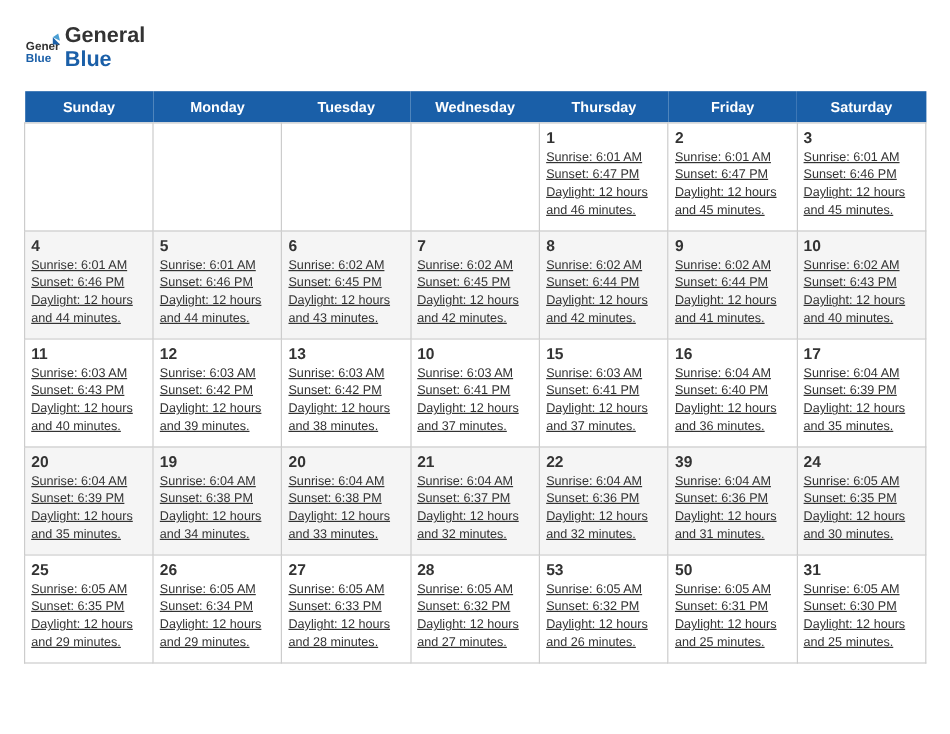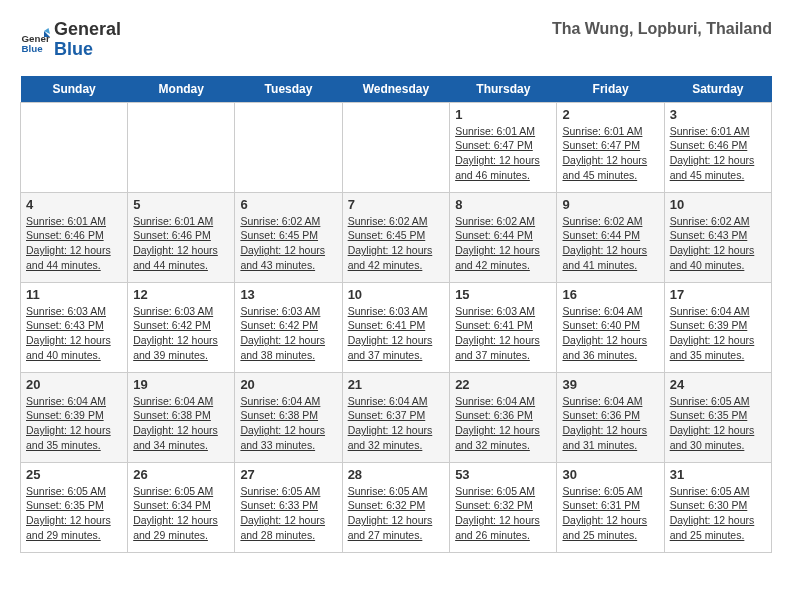--- a/index.html
+++ b/index.html
@@ -96,21 +96,20 @@
       <polygon points="32,8 38,4 40,12" fill="#4a9fd4"></polygon>
     </svg>
     <div>
       <div class="logo-text">
         <span>General</span><br>
         <span class="blue">Blue</span>
       </div>
     </div>
   </div>
   <div class="title-block">
-    <div class="location">Tha Wung, Lopburi, Thailand</div>
   </div>
 </div>
 
 <table>
   <thead>
     <tr>
     <th>Sunday</th>
         <th>Monday</th>
         <th>Tuesday</th>
         <th>Wednesday</th>
@@ -330,21 +329,21 @@
 and 27 minutes.</div>
         </td>
         <td>
           <span class="day-num">53</span>
           <div class="day-info" style="white-space: pre-line;">Sunrise: 6:05 AM
 Sunset: 6:32 PM
 Daylight: 12 hours
 and 26 minutes.</div>
         </td>
         <td>
-          <span class="day-num">30</span>
+          <span class="day-num">50</span>
           <div class="day-info" style="white-space: pre-line;">Sunrise: 6:05 AM
 Sunset: 6:31 PM
 Daylight: 12 hours
 and 25 minutes.</div>
         </td>
         <td>
           <span class="day-num">31</span>
           <div class="day-info" style="white-space: pre-line;">Sunrise: 6:05 AM
 Sunset: 6:30 PM
 Daylight: 12 hours

